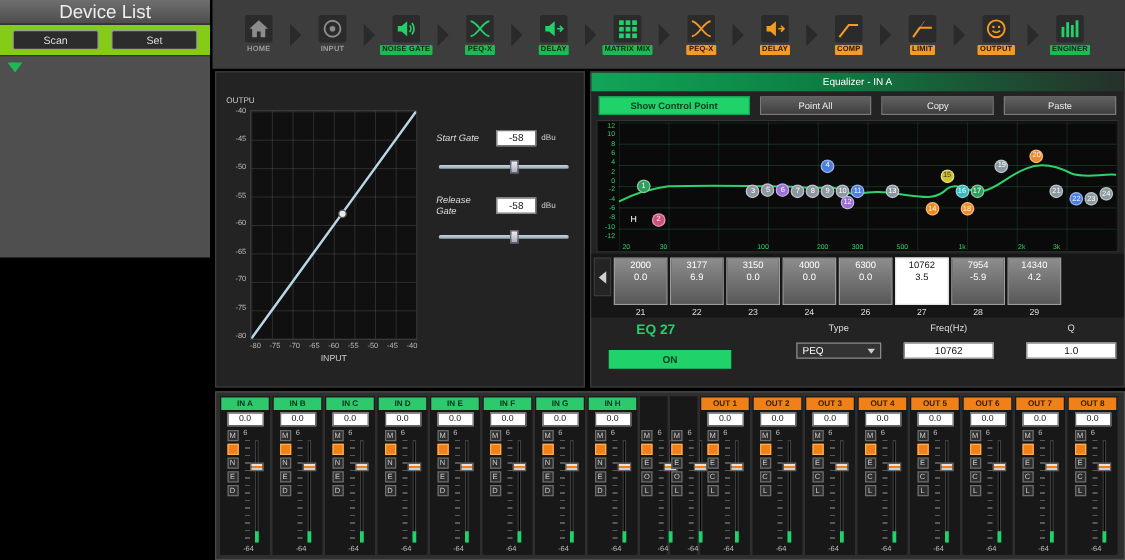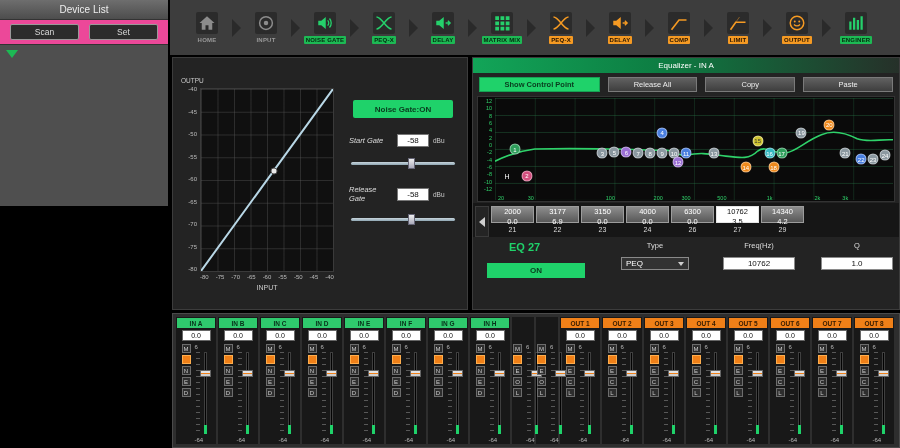--- a/index.html
+++ b/index.html
@@ -2,23 +2,23 @@
 <html><head>
 <meta charset="utf-8">
 <style>
   * { margin:0; padding:0; box-sizing:border-box; }
   html,body { width:900px; height:448px; background:#000; overflow:hidden;
     font-family:"Liberation Sans", sans-serif; }
   .stage { position:relative; width:900px; height:448px; background:#000; }
 
   
   .sidebar { position:absolute; left:0; top:0; width:168px; }
-  .dl-title { height:20px; background:linear-gradient(#6e6e6e,#4d4d4d); color:#eee; font-size:10px;
+  .dl-title { height:20px; background:linear-gradient(#6e6e6e,#4d4d4d); color:#eee; font-size:15px;
     display:flex; align-items:center; justify-content:center; border-bottom:1px solid #333; }
-  .dl-buttons { height:24px; background:#ec4899; display:flex; gap:10px; padding:4px 10px; }
+  .dl-buttons { height:24px; background:#84cc16; display:flex; gap:10px; padding:4px 10px; }
   .dl-btn { flex:1; background:#2c2c2c; border:1px solid #9a9a9a; color:#ddd; font-size:8.5px;
     display:flex; align-items:center; justify-content:center; border-radius:2px; cursor:pointer; }
   .dl-list { height:162px; background:#4f4f4f; border-top:1px solid #333; padding:5px 6px; }
   .dl-caret { width:0; height:0; border-left:6px solid transparent; border-right:6px solid transparent;
     border-top:8px solid #1db954; cursor:pointer; }
 
   
   .toolbar { position:absolute; left:170px; top:0; width:730px; height:55px; background:#3d3d3d;
     display:flex; align-items:center; padding-left:4px; overflow:hidden; }
   .tb-item { display:flex; align-items:center; height:100%; cursor:pointer; }
@@ -97,33 +97,33 @@
   .c-yellow{background:#cfc430;color:#333}.c-cyan{background:#35b8c0}
   .hp-label { position:absolute; left:3%; top:76%; transform:translate(-50%,-50%); font-size:7px; color:#fff; z-index:1; }
   .eq-xticks { position:absolute; left:17px; right:1px; bottom:0; height:8px; font-size:5.5px; color:#2fd26a; }
   .eq-xticks span { position:absolute; bottom:0; transform:translateX(-50%); }
   .eq-bands-wrap { display:flex; gap:2px; padding:3px 2px 0 2px; background:#161616; align-items:flex-start; }
   .band-nav { width:14px; height:31px; background:#242424; display:flex; align-items:center;
     justify-content:center; cursor:pointer; border:1px solid #3a3a3a; }
   .tri-left { width:0; height:0; border-top:5px solid transparent; border-bottom:5px solid transparent;
     border-right:6px solid #cfcfcf; }
   .band { width:43px; display:flex; flex-direction:column; cursor:pointer; }
-  .band-box { height:17px; background:linear-gradient(#8d8d8d,#585858); border:1px solid #9c9c9c;
+  .band-box { height:38px; background:linear-gradient(#8d8d8d,#585858); border:1px solid #9c9c9c;
     color:#fff; font-size:7.5px; display:flex; flex-direction:column; align-items:center;
-    justify-content:space-between; gap:1px; }
+    justify-content:flex-start; gap:1px; }
   .band.selected .band-box { background:#fff; color:#111; border-color:#e5e5e5; }
   .band-num { text-align:center; font-size:7px; color:#ddd; margin-top:3px; }
   .eq-sel { position:relative; height:52px; }
   .eq-name { position:absolute; left:36px; top:4px; font-size:11px; font-weight:bold; color:#1fd26a; }
   .eq-on { position:absolute; left:14px; top:26px; width:98px; height:15px; background:#1fd26a;
     color:#0a3b1e; font-size:8px; font-weight:bold; display:flex; align-items:center;
     justify-content:center; cursor:pointer; }
   .eq-field { position:absolute; top:4px; width:92px; text-align:center; }
   .eq-field .flab { font-size:7.5px; color:#ddd; }
-  .f-type { left:136px; } .f-freq { left:240px; } .f-q { left:338px; }
+  .f-type { left:152px; } .f-freq { left:240px; } .f-q { left:338px; }
   .eq-select { margin:7px auto 0; width:68px; height:13px; background:#333; border:1px solid #8a8a8a;
     color:#fff; font-size:8px; display:flex; align-items:center; justify-content:space-between;
     padding:0 4px; cursor:pointer; }
   .dd-caret { width:0; height:0; border-left:3.5px solid transparent; border-right:3.5px solid transparent;
     border-top:4.5px solid #cfcfcf; }
   .eq-input { margin:7px auto 0; width:72px; height:13px; background:#fff; border:1px solid #8a8a8a;
     color:#111; font-size:8px; line-height:12px; text-align:center; }
 
   
   .mixer { position:absolute; left:172px; top:313px; width:728px; height:135px; background:#2e2e2e;
@@ -385,21 +385,20 @@
 
         <span>-50</span>
 
         <span>-45</span>
 
         <span>-40</span>
 
     </div>
     <div class="ng-xlabel">INPUT</div>
     <div class="ng-controls">
-      <div class="ng-state-btn">Noise Gate:ON</div>
       <div class="ng-row">
         <span class="lab">Start Gate</span>
         <span class="ng-val">-58</span>
         <span class="ng-unit">dBu</span>
       </div>
       <div class="ng-slider">
         <div class="track"></div>
         <div class="thumb"></div>
       </div>
       <div class="ng-row">
@@ -415,21 +414,21 @@
   </div>
 
   <div class="panel panel-eq">
     <div class="panel-title">
       <span>Equalizer - IN A</span>
     </div>
     <div class="eq-btnrow">
 
         <div class="eq-btn active">Show Control Point</div>
 
-        <div class="eq-btn">Release All</div>
+        <div class="eq-btn">Point All</div>
 
         <div class="eq-btn">Copy</div>
 
         <div class="eq-btn">Paste</div>
 
     </div>
     <div class="eq-graph">
       <div class="eq-yticks">
 
           <span>12</span>
@@ -583,20 +582,27 @@
         </div>
 
         <div class="band selected">
           <div class="band-box">
             <div>10762</div>
             <div>3.5</div>
           </div>
           <div class="band-num">27</div>
         </div>
 
+        <div class="band">
+          <div class="band-box">
+            <div>7954</div>
+            <div>-5.9</div>
+          </div>
+          <div class="band-num">28</div>
+        </div>
 
         <div class="band">
           <div class="band-box">
             <div>14340</div>
             <div>4.2</div>
           </div>
           <div class="band-num">29</div>
         </div>
 
     </div>

